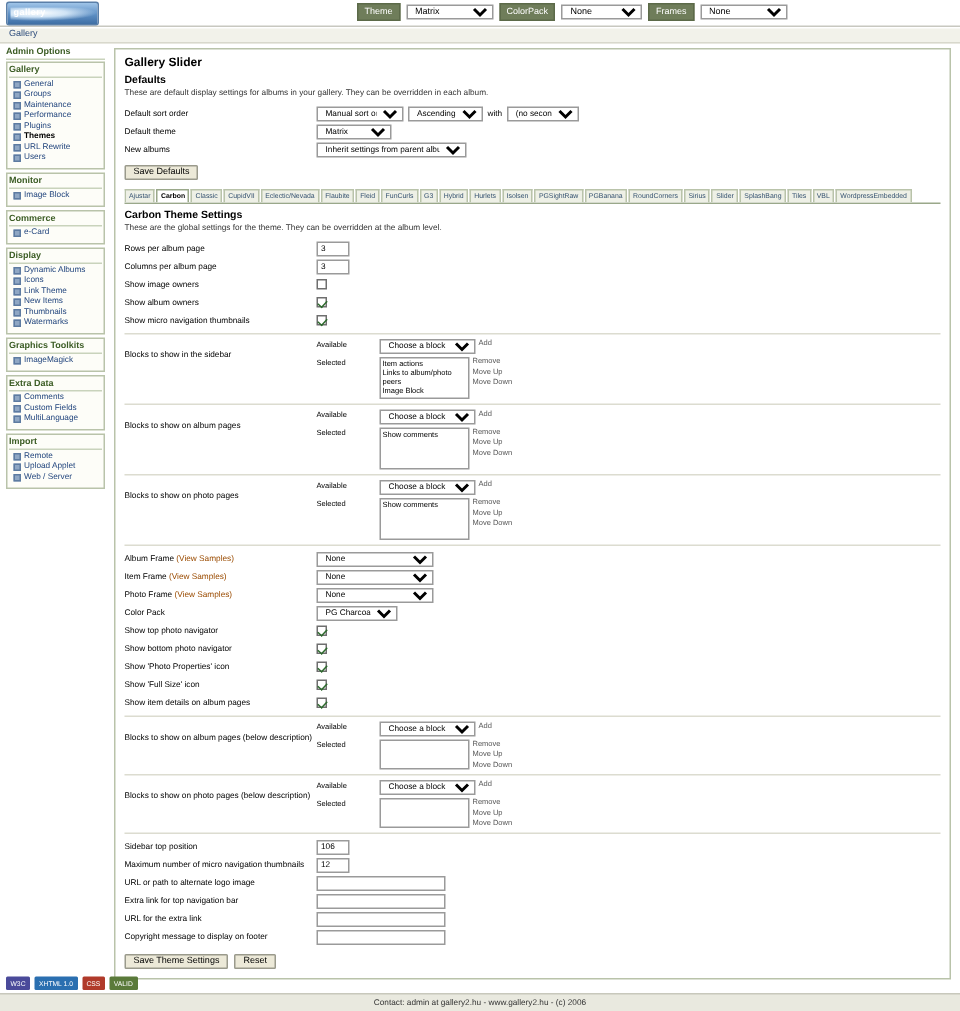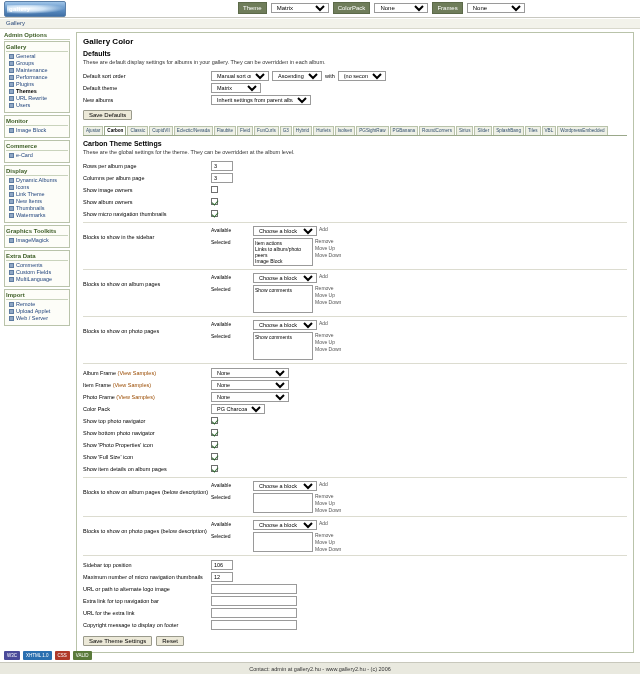--- a/index.html
+++ b/index.html
@@ -352,21 +352,21 @@
         </div>
       <div class="sb-item">
           <span class="ic"></span>
           <span>Web / Server</span>
         </div>
     </div>
   </div>
 
   <div class="main">
     <div class="panel">
-      <h1 class="title">Gallery Color</h1>
+      <h1 class="title">Gallery Slider</h1>
 
       <h2 class="sub">Defaults</h2>
       <p class="desc">These are default display settings for albums in your gallery. They can be overridden in each album.</p>
 
       <div class="frow">
         <div class="flabel">Default sort order</div>
         <div class="fctl">
           <select class="ui w-sort"><option>Manual sort order</option></select>
           <select class="ui w-asc"><option>Ascending</option></select>
           <span>with</span>

